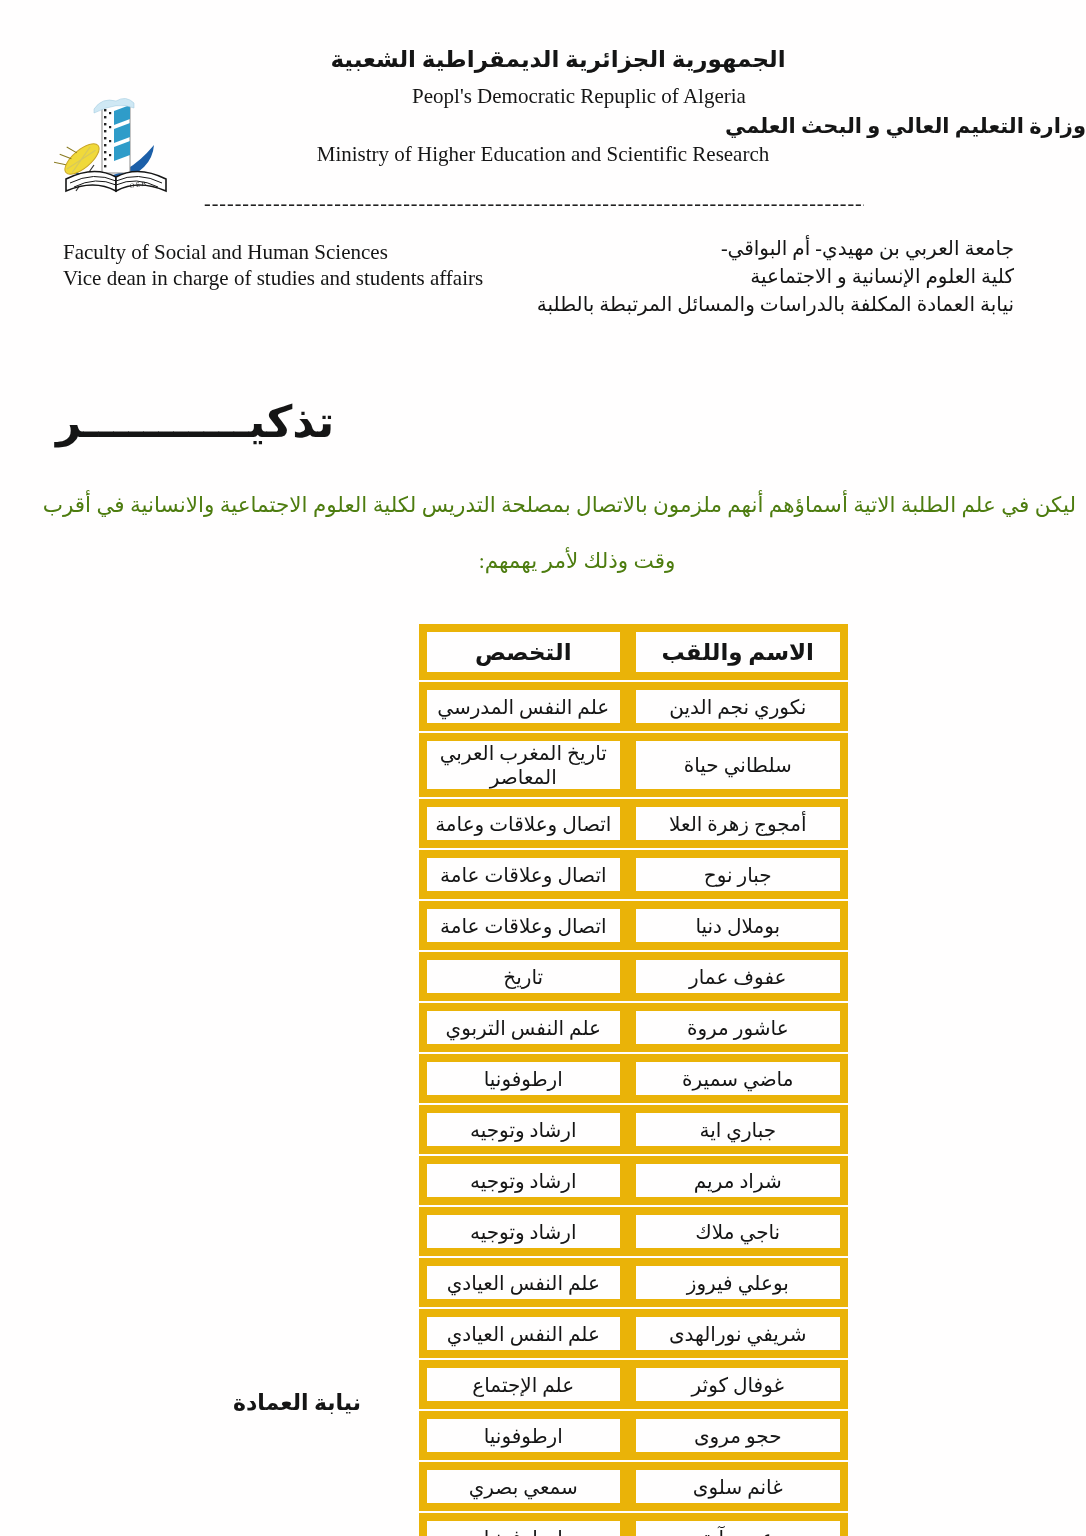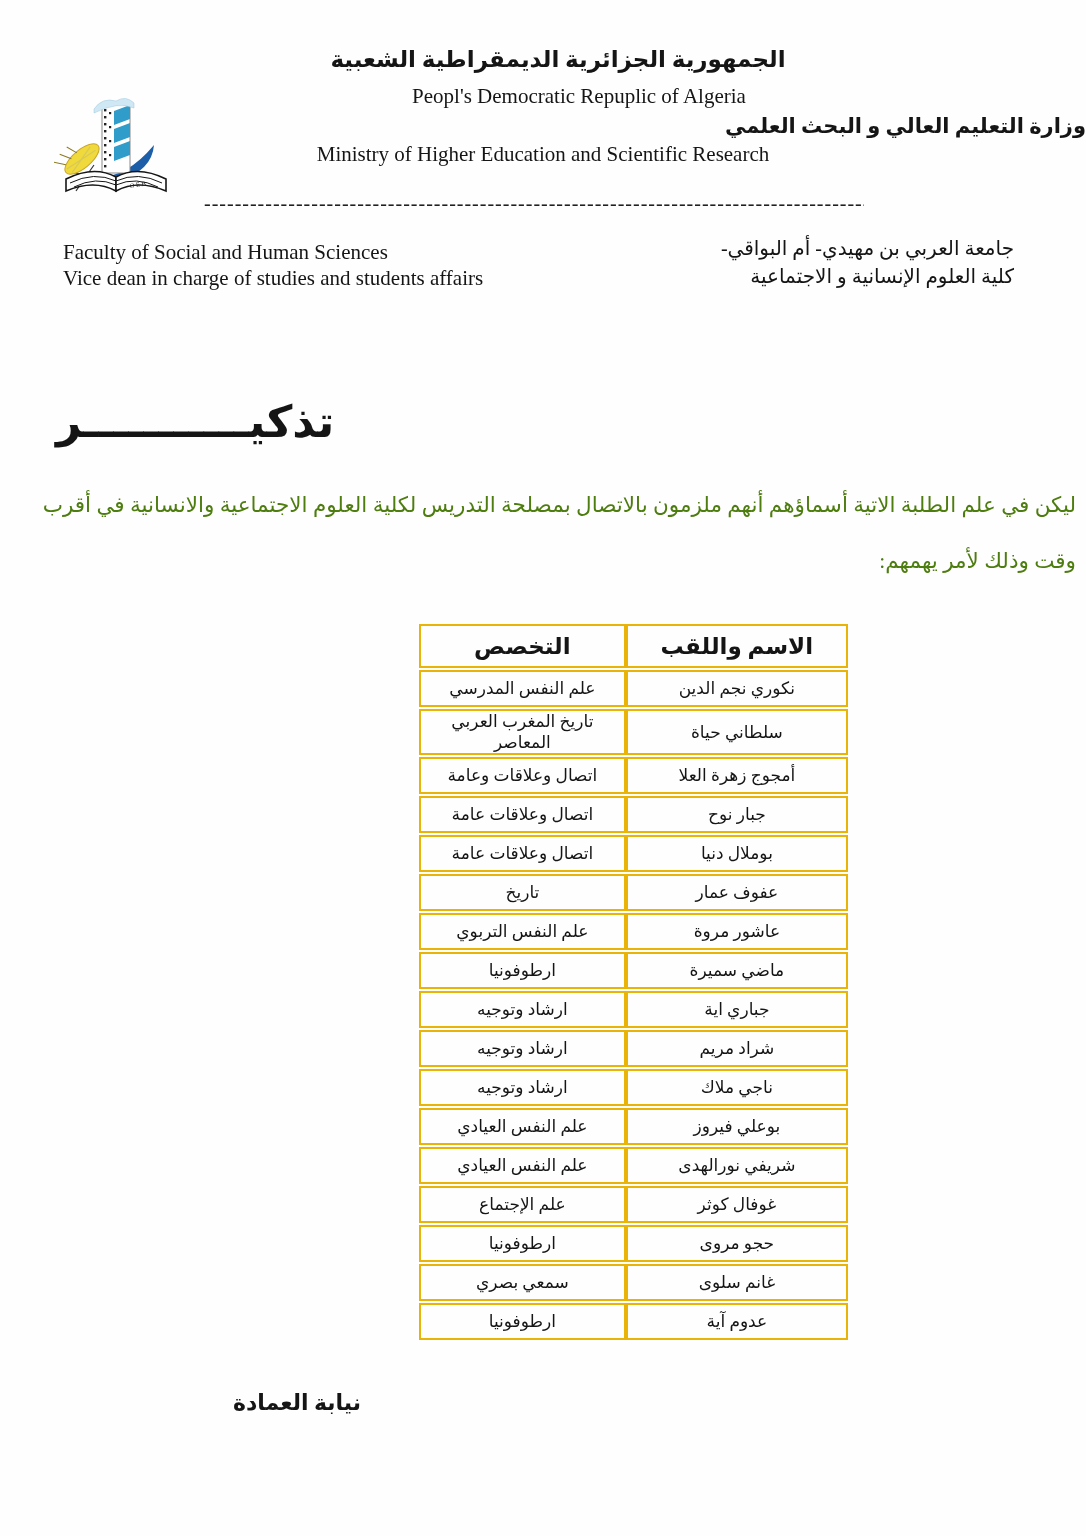--- a/index.html
+++ b/index.html
@@ -34,34 +34,34 @@
   .title-inner{
     display:inline-block;transform:translateX(56px);
     font-size:44px;font-weight:bold;direction:rtl;
   }
   
   .para{
     position:absolute;top:492px;right:10px;left:78px;
     direction:rtl;font-size:21.5px;color:#4d7c0f;
   }
   .para-line1{white-space:nowrap;text-align:right;}
-  .para-line2{margin-top:30px;text-align:right;}
+  .para-line2{margin-top:30px;text-align:center;}
   
   .tbl{
     position:absolute;left:419px;top:622px;width:429px;
     direction:rtl;
     border-collapse:separate;border-spacing:0 2px;
   }
   .tbl th,.tbl td{
-    border:2px solid #eab308;
+    border:8px solid #eab308;
     text-align:center;vertical-align:middle;
     padding:0 8px;background:#fffefe;
   }
   .tbl th{height:40px;font-size:23px;font-weight:bold;}
-  .tbl td{height:33px;font-size:17px;}
+  .tbl td{height:33px;font-size:20px;}
   .col-name{width:216px;}
   .col-spec{width:197px;}
   
   .signature{
     position:absolute;left:233px;top:1390px;
     font-size:22px;font-weight:bold;direction:rtl;
   }
 </style>
 </head>
 <body>
@@ -120,20 +120,21 @@
 
   <div class="dashes">------------------------------------------------------------------------------------------</div>
 
   <div class="inst-en">
     <div>Faculty of Social and Human Sciences</div>
     <div>Vice dean in charge of studies and students affairs</div>
   </div>
   <div class="inst-ar">
     <div>جامعة العربي بن مهيدي- أم البواقي-</div>
     <div>كلية العلوم الإنسانية و الاجتماعية</div>
+    <div>نيابة العمادة المكلفة بالدراسات والمسائل المرتبطة بالطلبة</div>
   </div>
 
   <div class="title">
     <span class="title-inner">تذكيـــــــــــر</span>
   </div>
 
   <div class="para">
     <div class="para-line1">ليكن في علم الطلبة الاتية أسماؤهم أنهم ملزمون بالاتصال بمصلحة التدريس لكلية العلوم الاجتماعية والانسانية في أقرب</div>
     <div class="para-line2">وقت وذلك لأمر يهمهم:</div>
   </div>

